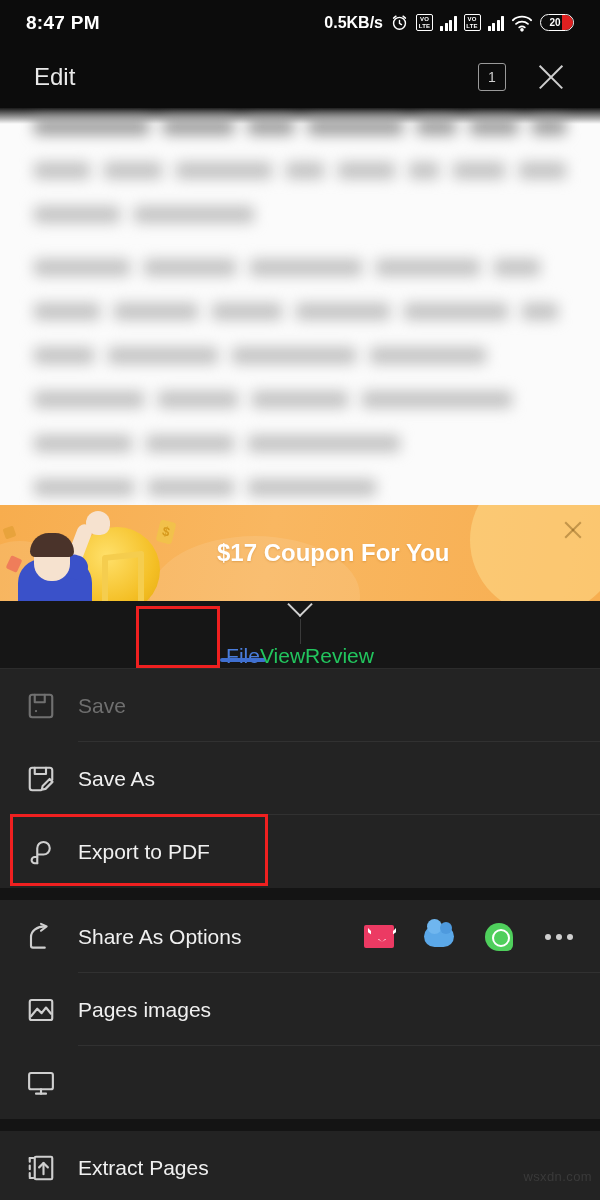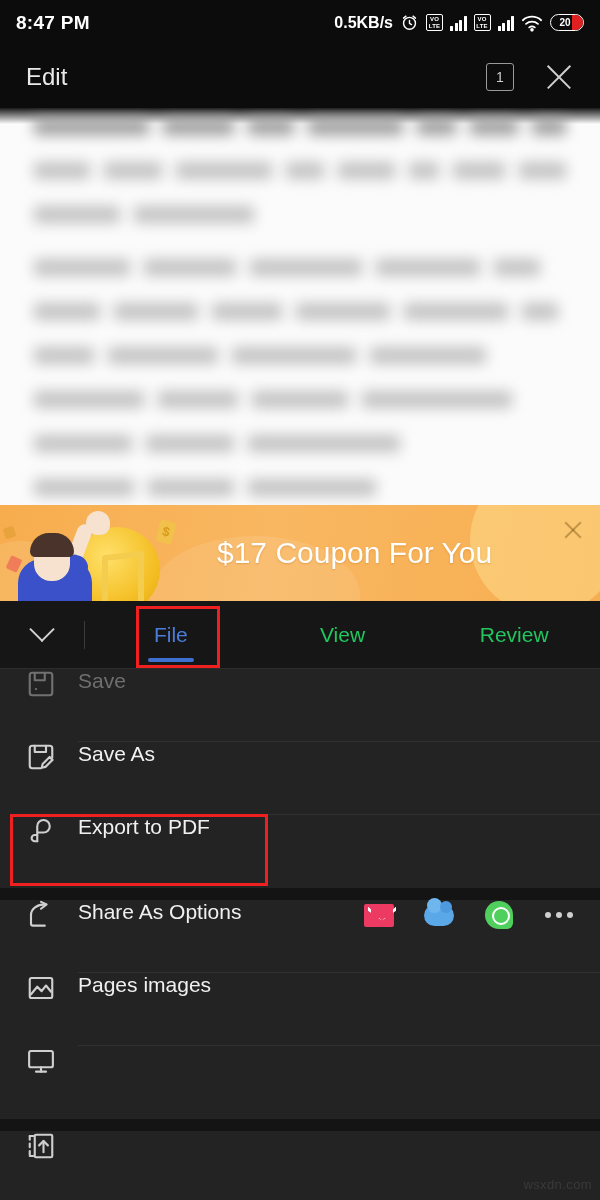--- a/index.html
+++ b/index.html
@@ -9,21 +9,21 @@
     font-family:"Liberation Sans", sans-serif;
     overflow:hidden;
     position:relative;
   }
 
   
   .statusbar{
     height:45px; width:100%;
     background:#0c0c0c;
     display:flex; align-items:center;
-    padding:0 16px;
+    padding:0 26px;
     position:relative;
   }
   .sb-time{
     color:#fff; font-size:19px; font-weight:bold;
     letter-spacing:.3px;
   }
   .sb-right{
     margin-left:auto;
     display:flex; align-items:center; gap:7px;
   }
@@ -51,21 +51,21 @@
     content:""; position:absolute; right:0; top:0; bottom:0; width:11px;
     background:#e02020;
     border-radius:0 7px 7px 0;
   }
 
   
   .titlebar{
     height:63px; width:100%;
     background:#0c0c0c;
     display:flex; align-items:center;
-    padding:0 26px;
+    padding:0 34px;
     text-align:center;
   }
   .title-text{ color:#e9e9e9; font-size:24px; }
   .tb-right{ margin-left:auto; display:flex; align-items:center; gap:30px; }
   .tabcount{
     width:28px;height:28px;border:1.8px solid #9a9a9a;border-radius:3px;
     color:#cfcfcf;font-size:14px;
     display:flex;align-items:center;justify-content:center;
   }
   .closex{ width:30px;height:30px;position:relative; }
@@ -135,39 +135,40 @@
     background:#3a51c9; border-radius:12px; transform:rotate(20deg);
   }
   .conf{ position:absolute; }
   .cf1{ left:8px; top:52px; width:12px;height:14px;background:#ef7d5a;border-radius:2px;transform:rotate(25deg);}
   .cf2{ left:4px; top:22px; width:11px;height:11px;background:#e8a33c;border-radius:2px;transform:rotate(-20deg);}
   .cf3{ left:96px; top:14px; width:13px;height:11px;background:#7fc7d9;border-radius:2px;transform:rotate(15deg);}
   .cf4{ left:124px; top:50px; width:12px;height:12px;background:#5a7fd6;border-radius:2px;transform:rotate(30deg);}
   .cf5{ left:158px; top:16px; width:16px;height:22px;background:#f2c14b;border-radius:3px;transform:rotate(14deg);
         color:#d79a1d;font-size:13px;font-weight:bold;text-align:center;line-height:22px;}
   .c-title{
-    position:relative; color:#fff; font-size:30px; font-weight:normal;
+    position:relative; color:#fff; font-size:24px; font-weight:bold;
     text-shadow:0 1px 2px rgba(180,110,20,.35);
     margin-left:12px;
   }
   .c-close{
     position:absolute; right:16px; top:14px; width:22px;height:22px;
   }
   .c-close::before,.c-close::after{
     content:"";position:absolute;left:50%;top:50%;width:22px;height:2px;
     background:rgba(120,80,20,.42);
   }
   .c-close::before{ transform:translate(-50%,-50%) rotate(45deg);}
   .c-close::after { transform:translate(-50%,-50%) rotate(-45deg);}
 
   
   .tabbar{
     position:relative; height:68px; width:100%;
     background:#161616; display:flex; align-items:center;
     border-bottom:1px solid #2c2c2c;
+    flex-direction:column;
   }
   .chev{ width:84px; display:flex; justify-content:center; }
   .chev i{
     display:block; width:18px;height:18px;
     border-right:2.2px solid #d2d2d2; border-bottom:2.2px solid #d2d2d2;
     transform:rotate(45deg) translate(-4px,-4px);
   }
   .vdiv{ width:1px; height:28px; background:#3a3a3a; }
   .tabs{ flex:1; display:flex; align-items:center; height:100%; }
   .tab{
@@ -182,21 +183,21 @@
   }
   .hl-tab{
     position:absolute; border:3px solid #ef2020;
     left:136px; top:5px; width:84px; height:62px;
     pointer-events:none;
   }
 
   
   .menu{ background:#232323; width:100%; }
   .mrow{
-    height:73px; display:flex; align-items:flex-start;
+    height:73px; display:flex; align-items:center;
     padding-left:26px; position:relative;
   }
   .mrow .ic{
     width:52px; flex:none; display:flex; align-items:center;
     color:#cfcfcf;
   }
   .mrow .lbl{ color:#f0f0f0; font-size:21px; }
   .mrow.disabled .lbl{ color:#6f6f6f; }
   .mrow.disabled .ic{ opacity:.45; }
   .mrow .sep{
@@ -238,21 +239,21 @@
     position:relative; transform:rotate(0deg);
   }
   .wa::after{
     content:"";position:absolute;left:7px;top:6px;width:14px;height:14px;
     border:2.6px solid #fff;border-radius:50%;
   }
   .dots{ display:flex; gap:5px; }
   .dots i{ width:6px;height:6px;border-radius:50%;background:#cfcfcf;display:block;}
 
   .wmark{
-    position:absolute; right:8px; bottom:8px;
+    position:absolute; right:8px; bottom:16px;
     color:#3a3a3a; font-size:13px; letter-spacing:.4px;
   }
 
   
   svg.i{ width:30px; height:30px; stroke:#cfcfcf; stroke-width:1.7; fill:none;
          stroke-linecap:round; stroke-linejoin:round; }
 </style>
 </head>
 <body>
 
@@ -515,17 +516,18 @@
     <div class="ic">
       <svg class="i" viewBox="0 0 24 24">
         <path d="M3 4v16" stroke-dasharray="3 3"></path>
         <path d="M3 4h3"></path>
           <path d="M3 20h3"></path>
         <rect x="7" y="3" width="14" height="18" rx="1"></rect>
         <path d="M14 17V8"></path>
           <path d="M10.5 11.5 14 8l3.5 3.5"></path>
       </svg>
     </div>
+    <div class="lbl">Extract Pages</div>
   </div>
 
 </div>
 
 <div class="wmark">wsxdn.com</div>
 
 </body></html>

